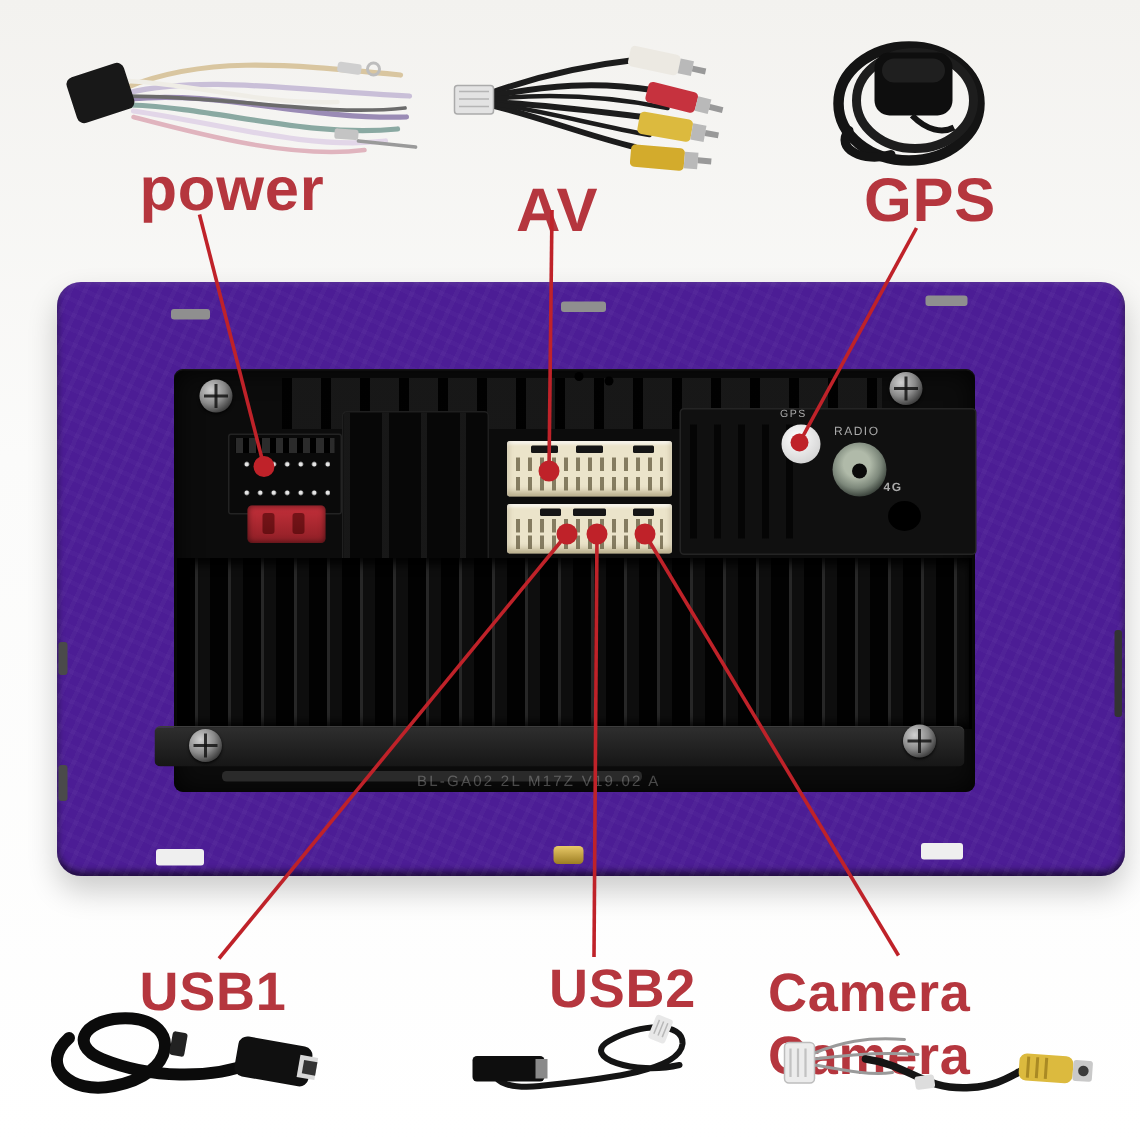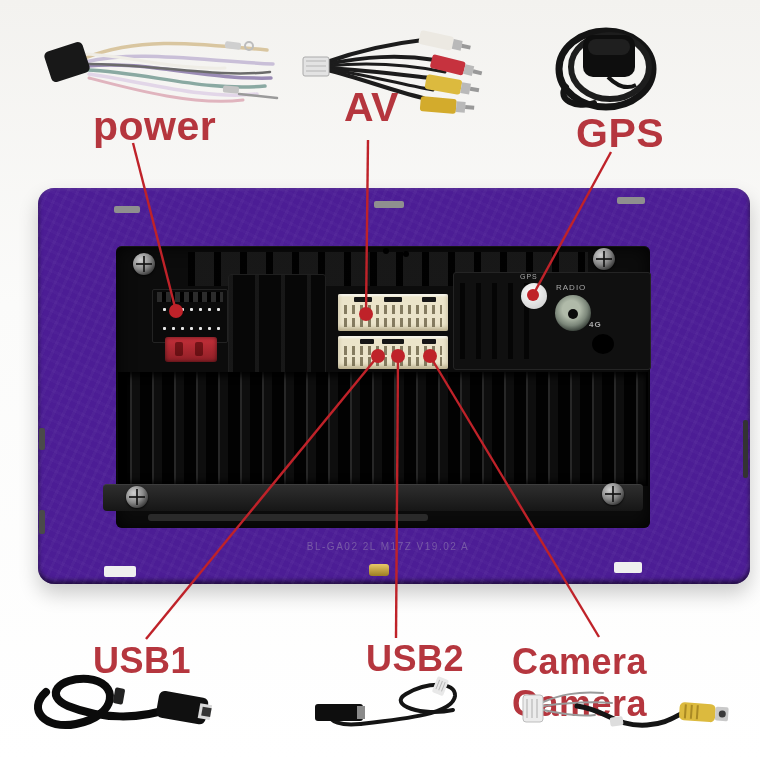--- a/index.html
+++ b/index.html
@@ -23,21 +23,21 @@
                background:#0c0c0c;border-radius:6px;
                box-shadow:inset 0 1px 0 rgba(255,255,255,.06), inset 0 0 18px rgba(0,0,0,.9);}
   .slot-strip{position:absolute;left:150px;top:64px;width:400px;height:34px;
               background:repeating-linear-gradient(90deg, #000 0 7px, #191919 7px 26px);opacity:.9;}
   .fins{position:absolute;left:80px;top:184px;width:530px;height:114px;
         background:repeating-linear-gradient(90deg, #020202 0 12px, #272727 12px 14px, #0e0e0e 14px 22px);
         box-shadow:inset 0 4px 7px rgba(0,0,0,.9), inset 0 -4px 7px rgba(0,0,0,.9);}
   .bottom-bar{position:absolute;left:65px;top:296px;width:540px;height:26px;border-radius:4px;
               background:linear-gradient(#2e2e2e,#161616);border-top:1px solid #3d3d3d;}
   .thin-strip{position:absolute;left:110px;top:326px;width:280px;height:7px;background:#2a2a2a;border-radius:3px;}
-  .stamp{position:absolute;left:240px;top:353px;width:220px;text-align:center;
+  .stamp{position:absolute;left:240px;top:328px;width:220px;text-align:left;
          font-size:10px;color:rgba(195,195,195,.35);letter-spacing:1.5px;}
   .gold-pin{position:absolute;left:331px;top:376px;width:20px;height:12px;border-radius:3px;
             background:linear-gradient(#e9c968,#9c7d22);}
   .slot-w{position:absolute;background:#efefef;border-radius:2px;}
   .slot-g{position:absolute;background:#8f8f8f;border-radius:2px;}
   .edge-slot{position:absolute;background:#4a4a4a;border-radius:2px;}
   .hole-dot{position:absolute;width:6px;height:6px;border-radius:50%;background:#000;}
   
   .power-conn{position:absolute;left:114px;top:101px;width:74px;height:52px;background:#0a0a0a;
               border:1px solid #232323;border-radius:2px;}
@@ -144,21 +144,21 @@
     <path d="M18,72 C8,84 28,94 46,88" stroke="#141414" stroke-width="6"></path>
   </g>
   <g>
     <rect x="35" y="20" width="52" height="42" rx="10" fill="#0e0e0e"></rect>
     <rect x="40" y="24" width="42" height="16" rx="8" fill="rgba(255,255,255,.07)"></rect>
     <path d="M60,62 C70,72 80,74 88,70" stroke="#141414" stroke-width="4" fill="none"></path>
   </g>
 </svg>
 
 <div class="callout cl-top" style="left:93px;top:103px;">power</div>
-<div class="callout cl-top" style="left:344px;top:84px;">AV</div>
+<div class="callout cl-top" style="left:344px;top:117px;">AV</div>
 <div class="callout cl-top" style="left:576px;top:110px;">GPS</div>
 
 <div id="device">
   <div class="texture"></div>
 
   <div class="slot-g" style="left:76px;top:18px;width:26px;height:7px;"></div>
   <div class="slot-g" style="left:336px;top:13px;width:30px;height:7px;"></div>
   <div class="slot-g" style="left:579px;top:9px;width:28px;height:7px;"></div>
   <div class="edge-slot" style="left:1px;top:240px;width:6px;height:22px;"></div>
   <div class="edge-slot" style="left:1px;top:322px;width:6px;height:24px;"></div>

